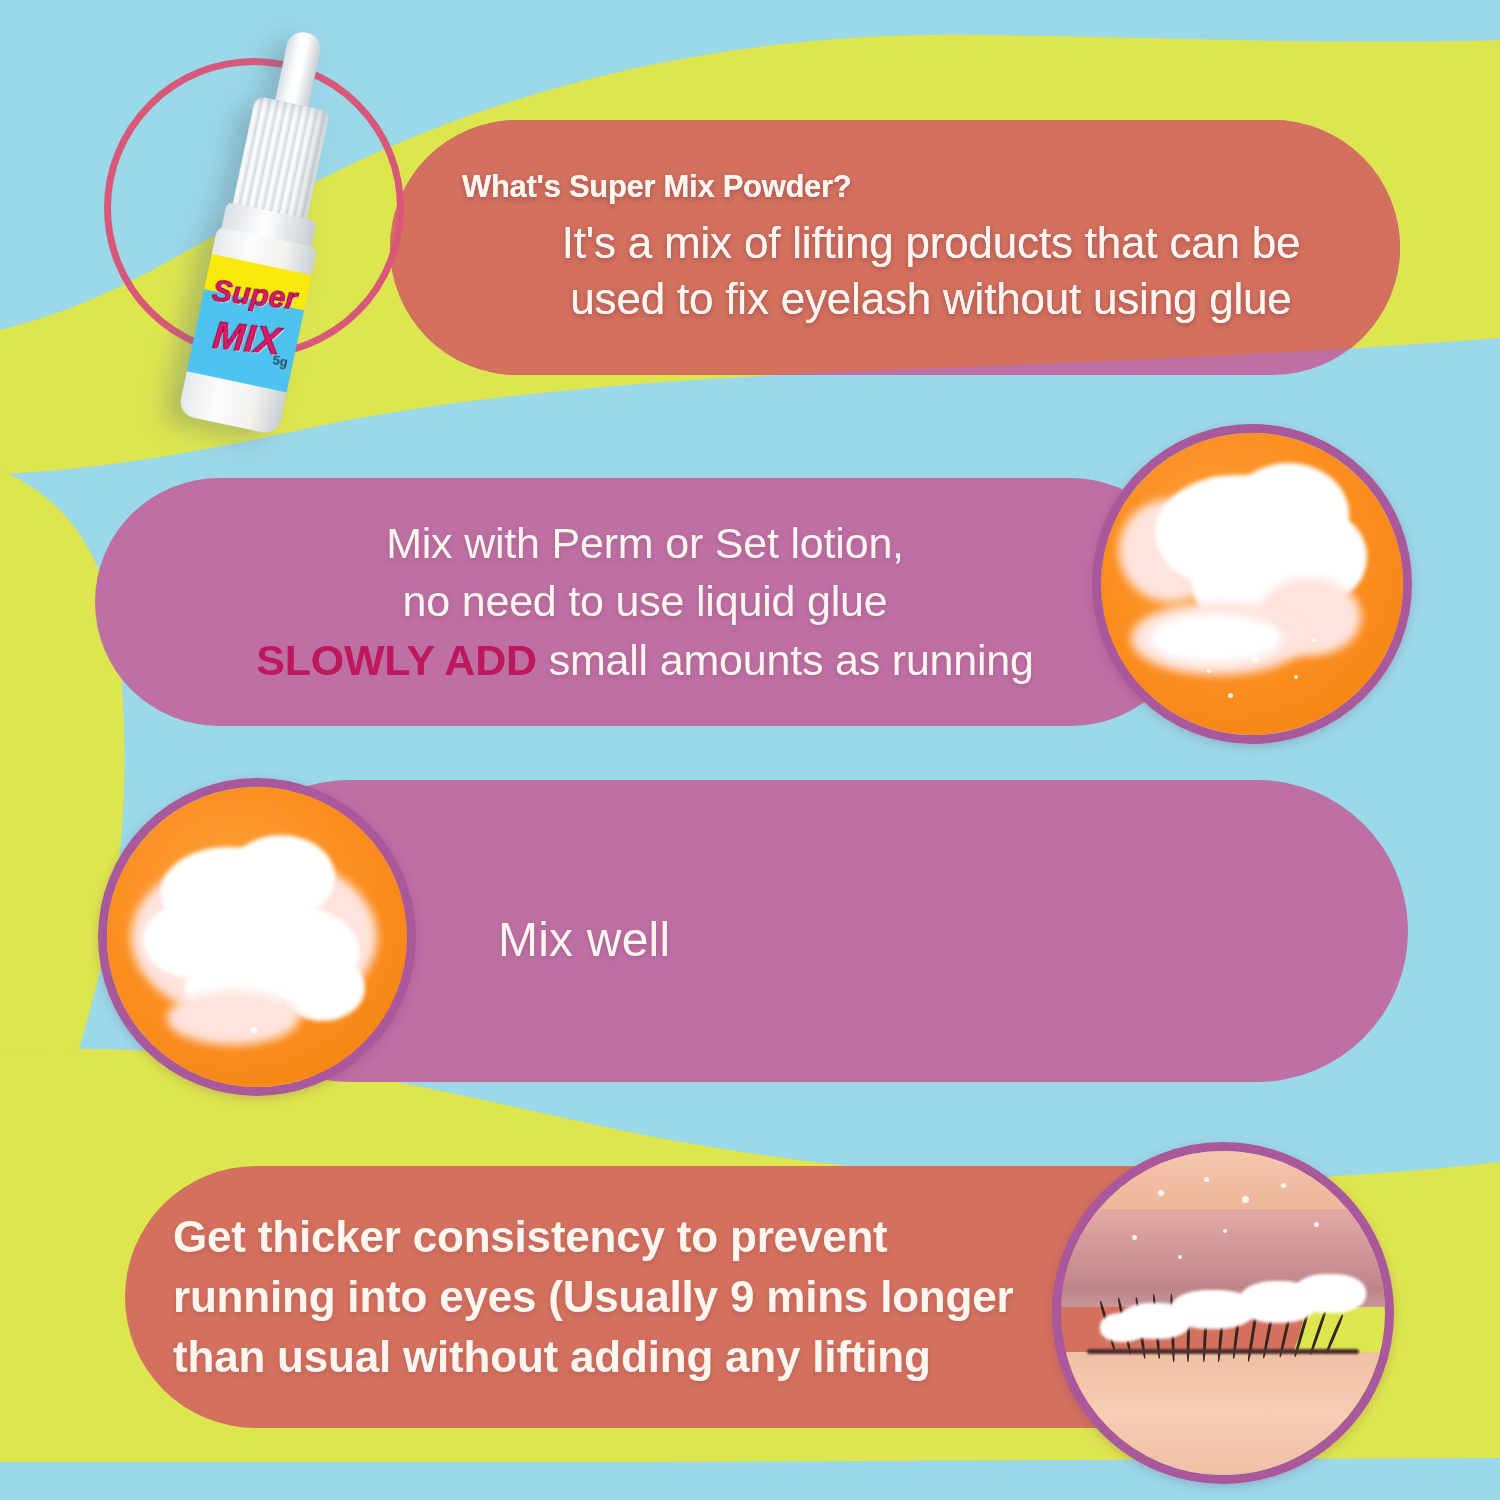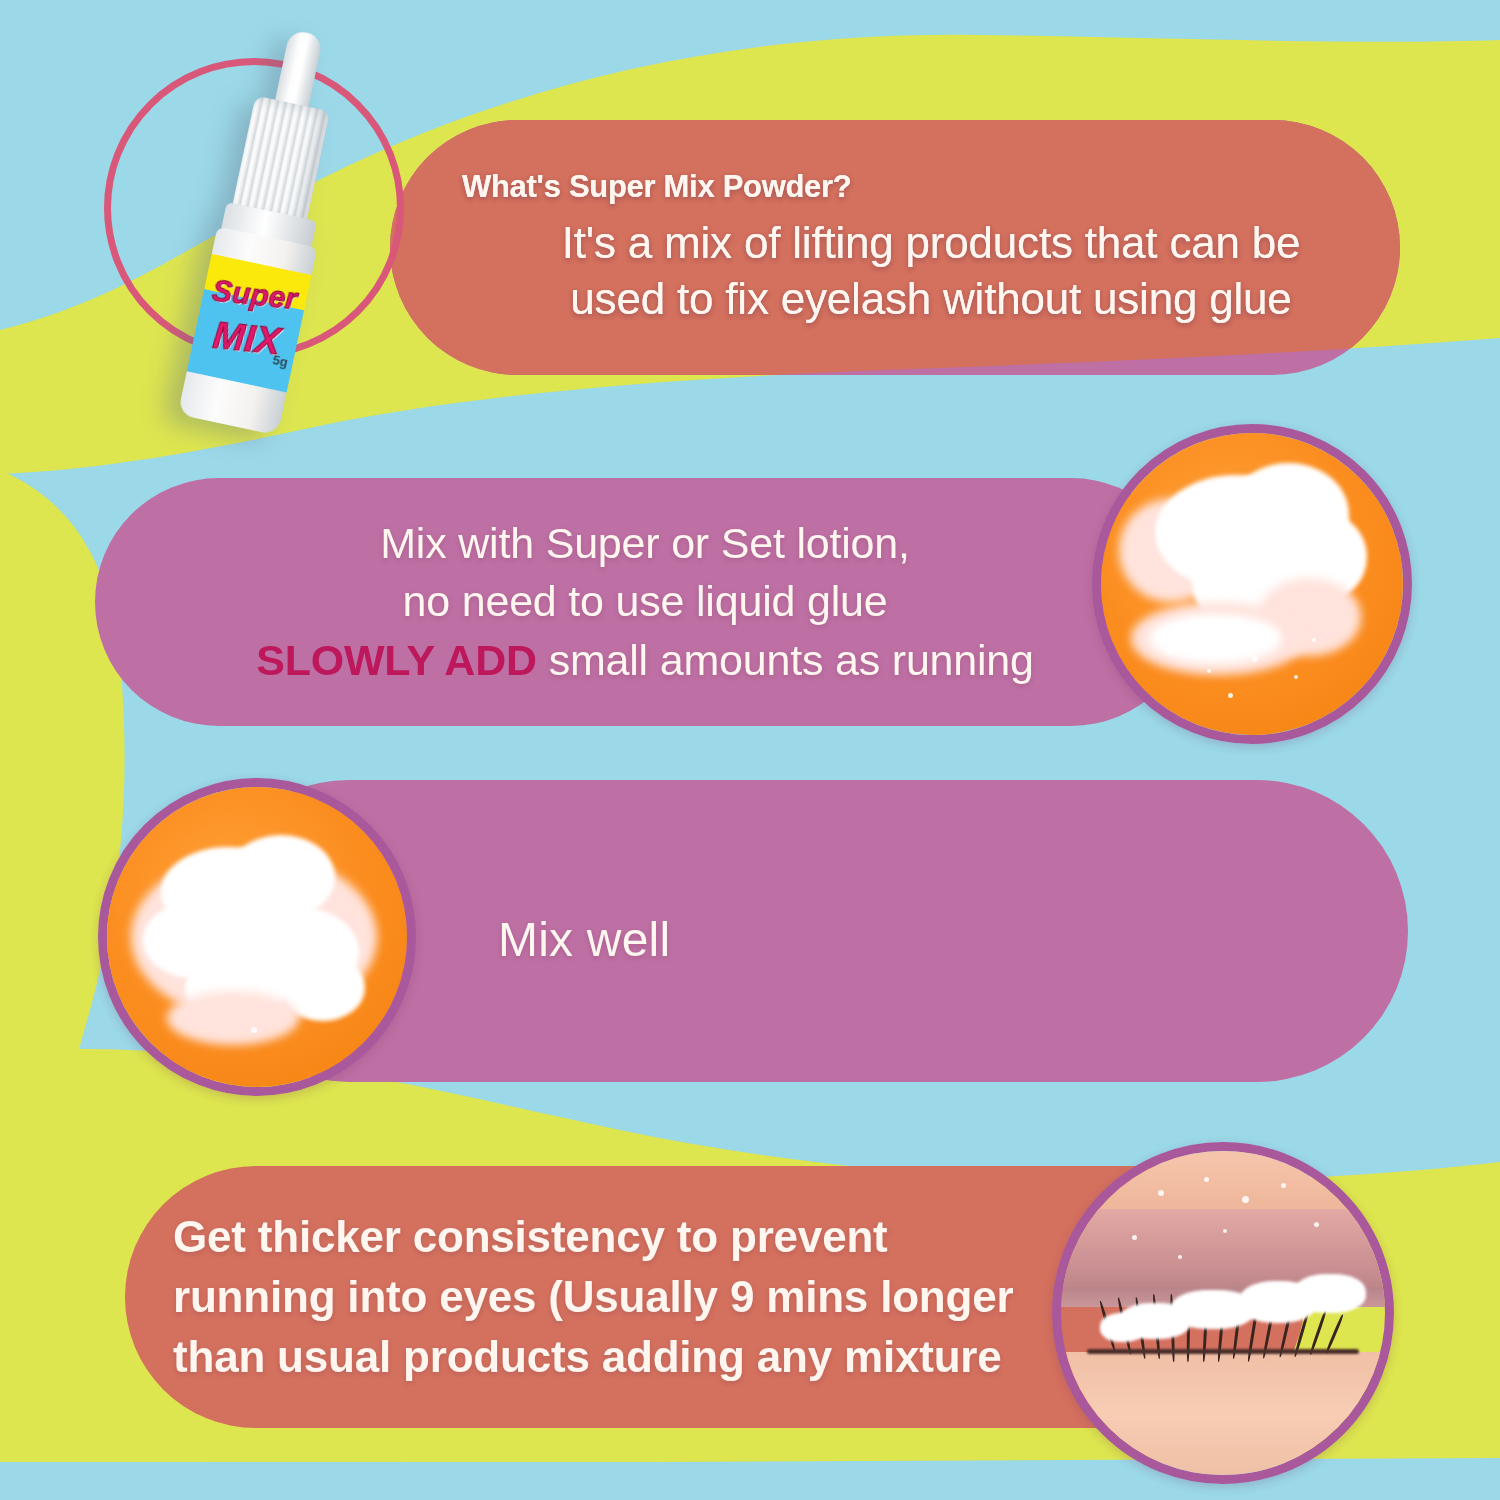--- a/index.html
+++ b/index.html
@@ -224,39 +224,39 @@
     <div class="banner-text">
       <div class="intro-title">What's Super Mix Powder?</div>
       <div class="intro-line">It's a mix of lifting products that can be</div>
       <div class="intro-line">used to fix eyelash without using glue</div>
     </div>
   </div>
 
   <div class="banner" id="banner-mix">
     <div class="banner-shape"></div>
     <div class="banner-text">
-      <div class="mix-line">Mix with Super or Set lotion,</div>
+      <div class="mix-line">Mix with Perm or Set lotion,</div>
       <div class="mix-line">no need to use liquid glue</div>
       <div class="mix-line"><span class="emph">SLOWLY ADD</span><span> small amounts as running</span></div>
     </div>
   </div>
 
   <div class="banner" id="banner-mixwell">
     <div class="banner-shape"></div>
     <div class="banner-text">
       <div class="mixwell-line">Mix well</div>
     </div>
   </div>
 
   <div class="banner" id="banner-thick">
     <div class="banner-shape"></div>
     <div class="banner-text">
       <div class="thick-line">Get thicker consistency to prevent</div>
       <div class="thick-line">running into eyes (Usually 9 mins longer</div>
-      <div class="thick-line">than usual products adding any mixture</div>
+      <div class="thick-line">than usual without adding any lifting</div>
     </div>
   </div>
 
   <div class="photo-circle" id="circle-foam-a">
     <div class="inner dish-orange">
       <div class="foam-soft" style="left:6%;top:22%;width:34%;height:34%;"></div>
       <div class="foam" style="left:18%;top:14%;width:54%;height:38%;"></div>
       <div class="foam" style="left:42%;top:10%;width:40%;height:34%;"></div>
       <div class="foam" style="left:30%;top:34%;width:40%;height:32%;"></div>
       <div class="foam" style="left:58%;top:26%;width:30%;height:30%;"></div>

